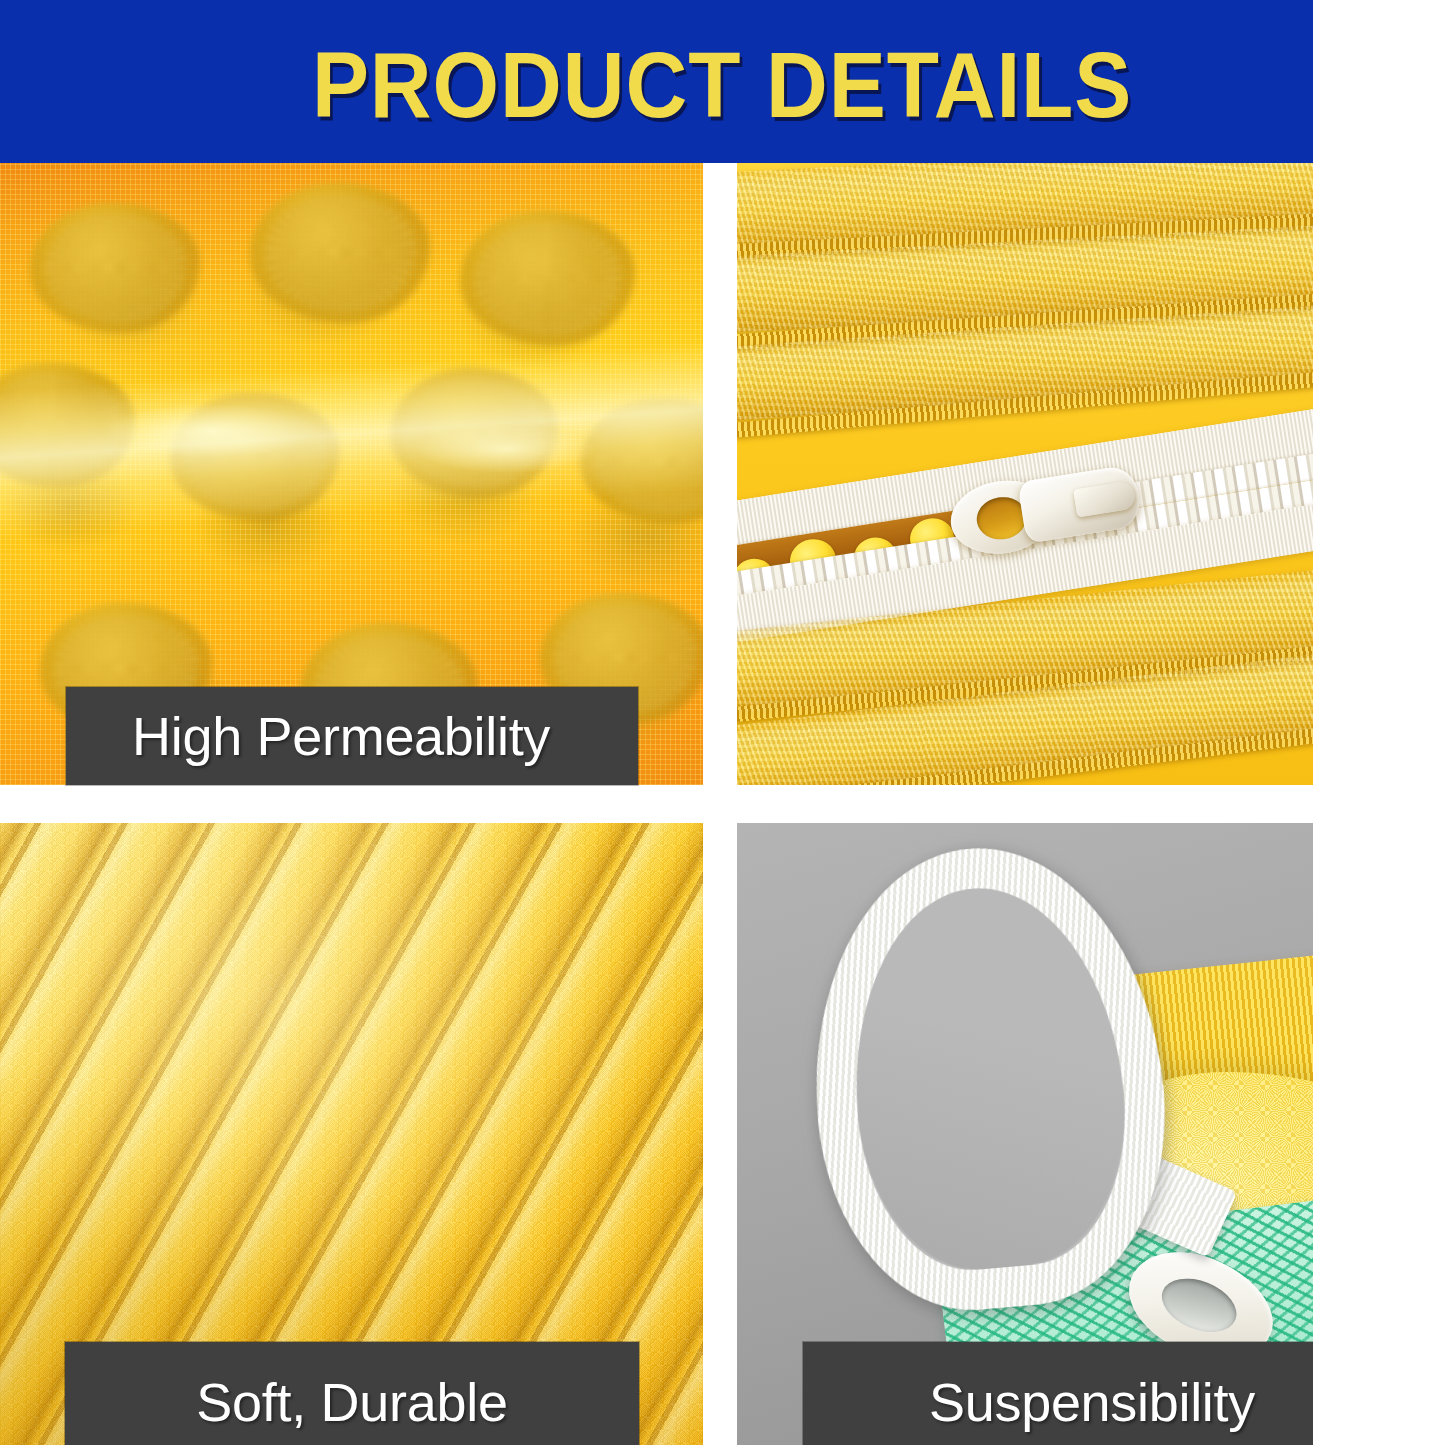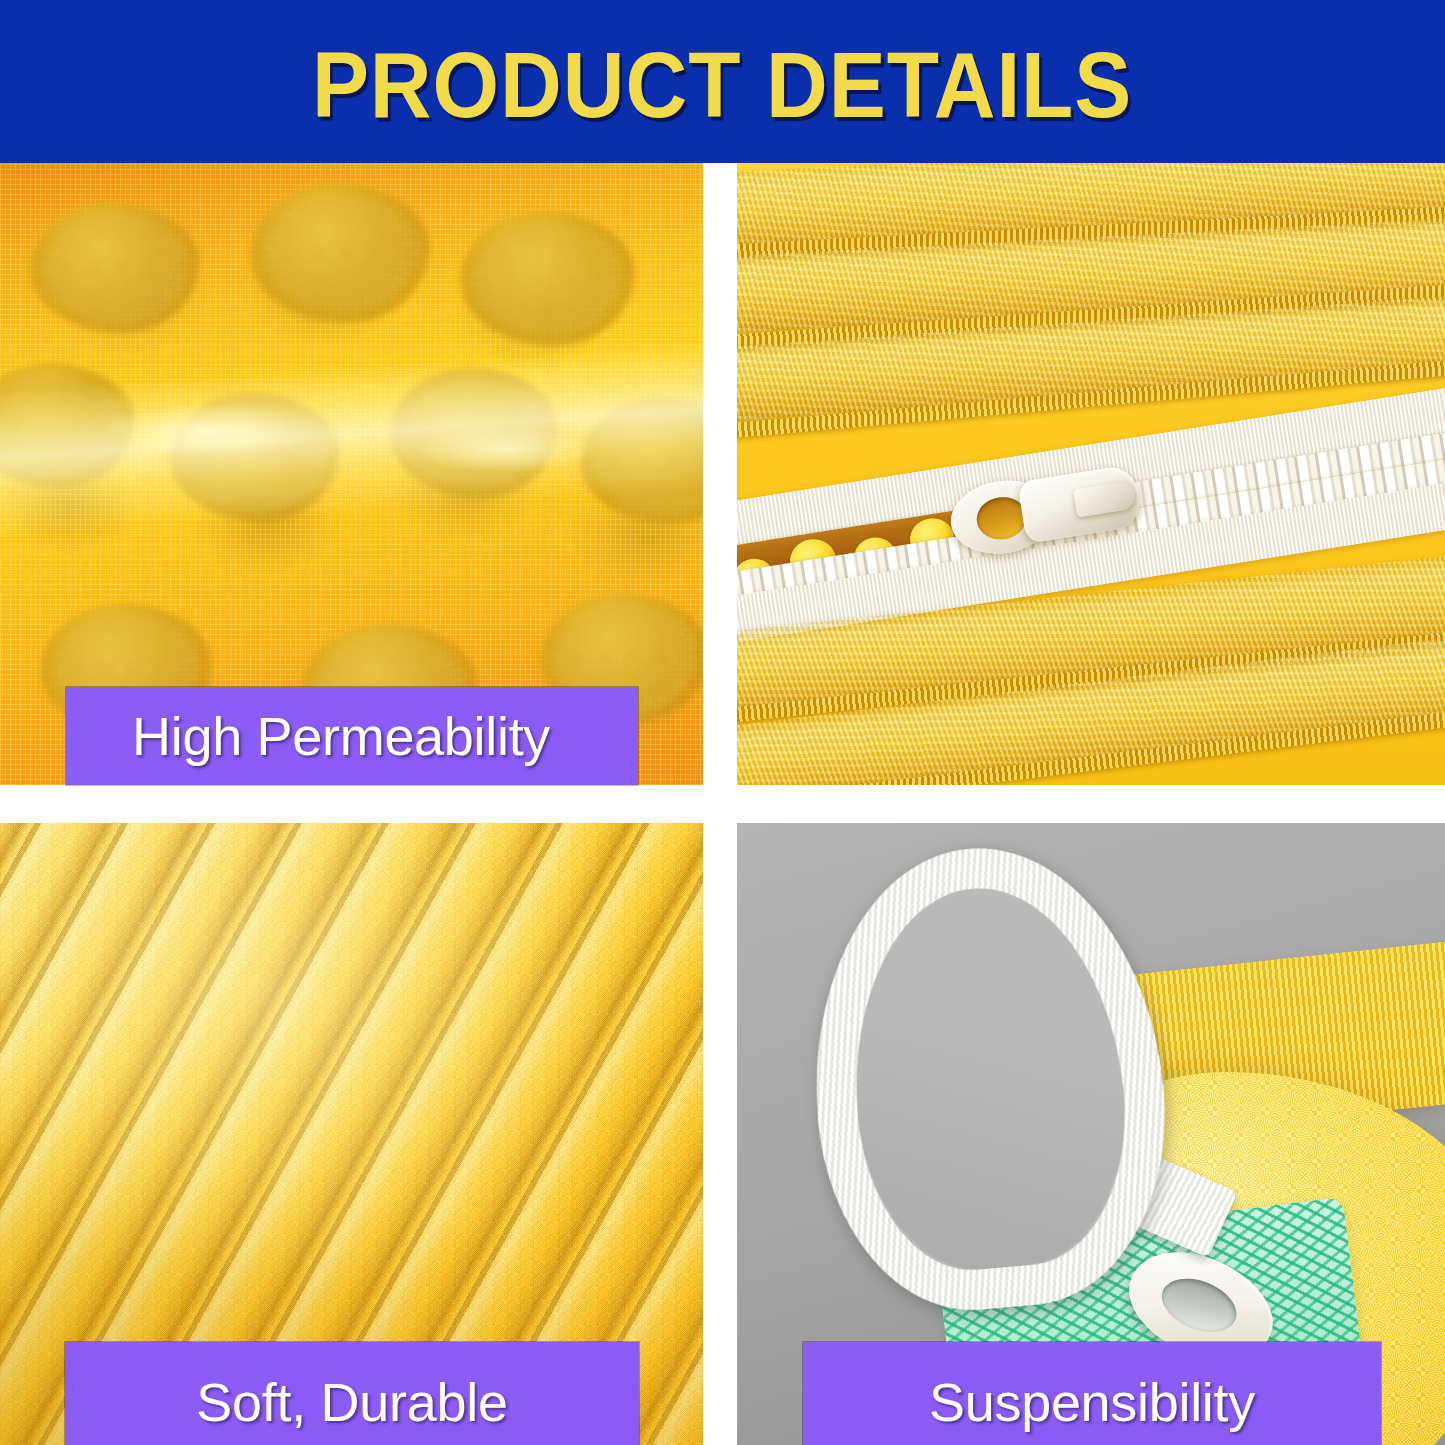--- a/index.html
+++ b/index.html
@@ -8,21 +8,21 @@
   html, body {
     width: 1445px;
     height: 1445px;
     overflow: hidden;
     background: #ffffff;
     font-family: "Liberation Sans", sans-serif;
   }
 
   .infographic {
     position: relative;
-    width: 1445px;
+    width: 1313px;
     height: 1445px;
     background: #ffffff;
     overflow: hidden;
   }
 
   
   .header-band {
     position: absolute;
     left: 0; top: 0;
     width: 1445px;
@@ -52,21 +52,21 @@
     overflow: hidden;
   }
   .panel-tl { left: 0;    top: 163px;  width: 703px;  height: 622px; }
   .panel-tr { left: 737px; top: 163px;  width: 708px;  height: 622px; }
   .panel-bl { left: 0;    top: 823px;  width: 703px;  height: 622px; }
   .panel-br { left: 737px; top: 823px;  width: 708px;  height: 622px; }
 
   
   .caption {
     position: absolute;
-    background: #8b5cf6;
+    background: #404040;
     color: #ffffff;
     display: flex;
     align-items: center;
     z-index: 8;
     box-shadow: 0 0 0 1px rgba(0,0,0,0.28);
   }
   .caption-text {
     font-size: 54px;
     font-weight: normal;
     line-height: 1.05;

